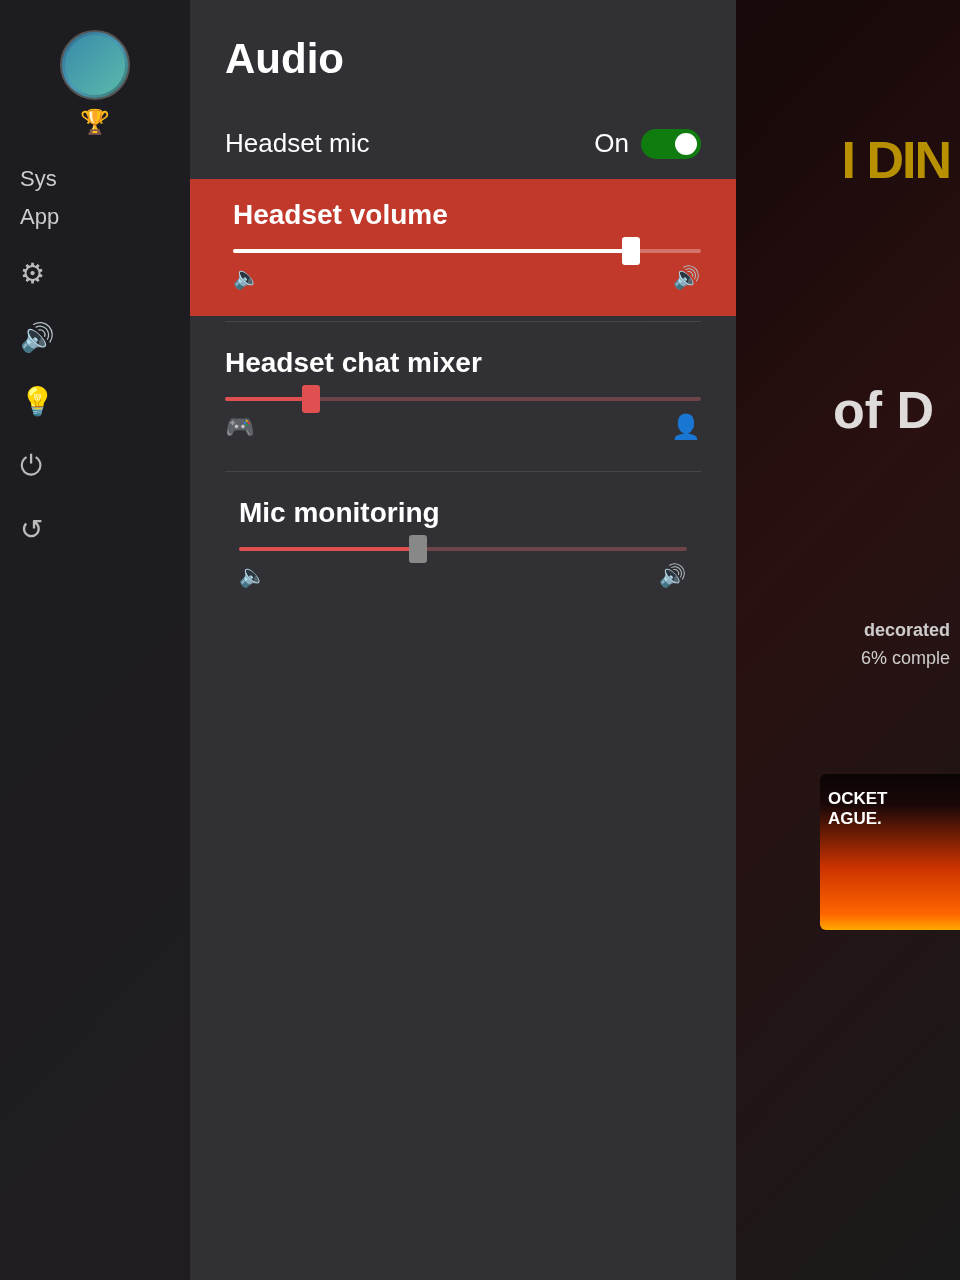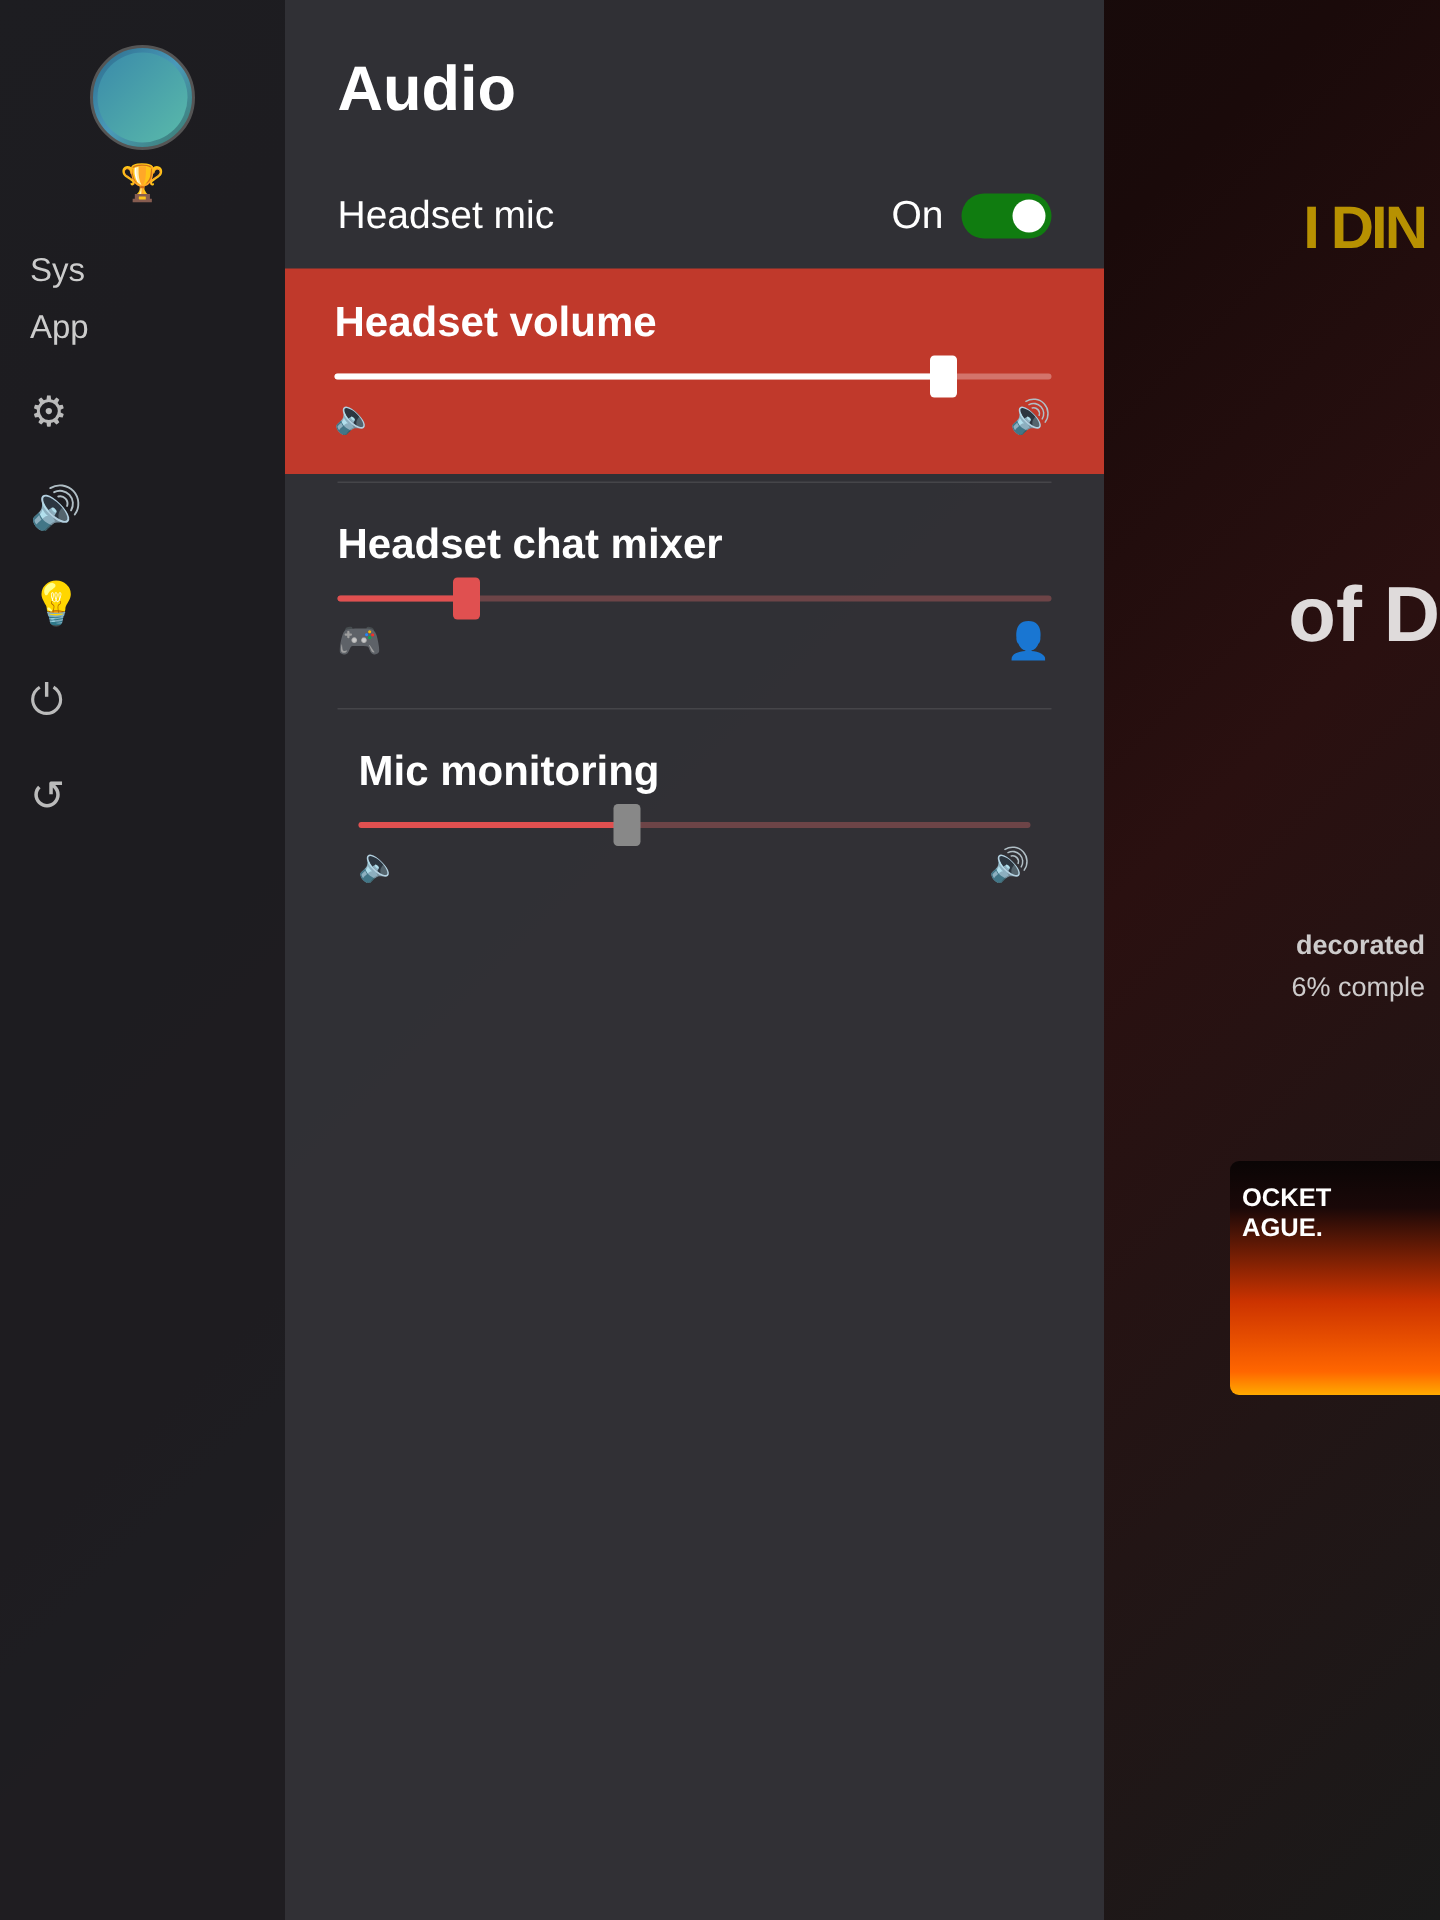--- a/index.html
+++ b/index.html
@@ -19,29 +19,29 @@
       inset: 0;
       background: linear-gradient(135deg, #0d0d0d 0%, #1a0a0a 40%, #2a1010 60%, #1a1a1a 100%);
     }
 
     
     .right-text-1 {
       position: absolute;
       right: 10px;
       top: 130px;
       color: #c8a000;
-      font-size: 40px;
+      font-size: 52px;
       font-weight: 900;
       opacity: 0.9;
       letter-spacing: -2px;
     }
 
     .right-text-2 {
       position: absolute;
-      right: 0;
+      right: 26px;
       top: 380px;
       color: #ffffff;
       font-size: 52px;
       font-weight: 900;
       opacity: 0.85;
     }
 
     .right-text-3 {
       position: absolute;
       right: 10px;
@@ -193,21 +193,21 @@
       top: 4px;
       width: 22px;
       height: 22px;
       background: white;
       border-radius: 50%;
     }
 
     
     .volume-section {
       background: #c0392b;
-      padding: 20px 35px 25px 33px;
+      padding: 20px 35px 25px 43px;
       margin-bottom: 5px;
     }
 
     .section-title {
       color: #ffffff;
       font-size: 28px;
       font-weight: 600;
       margin-bottom: 18px;
     }
 

